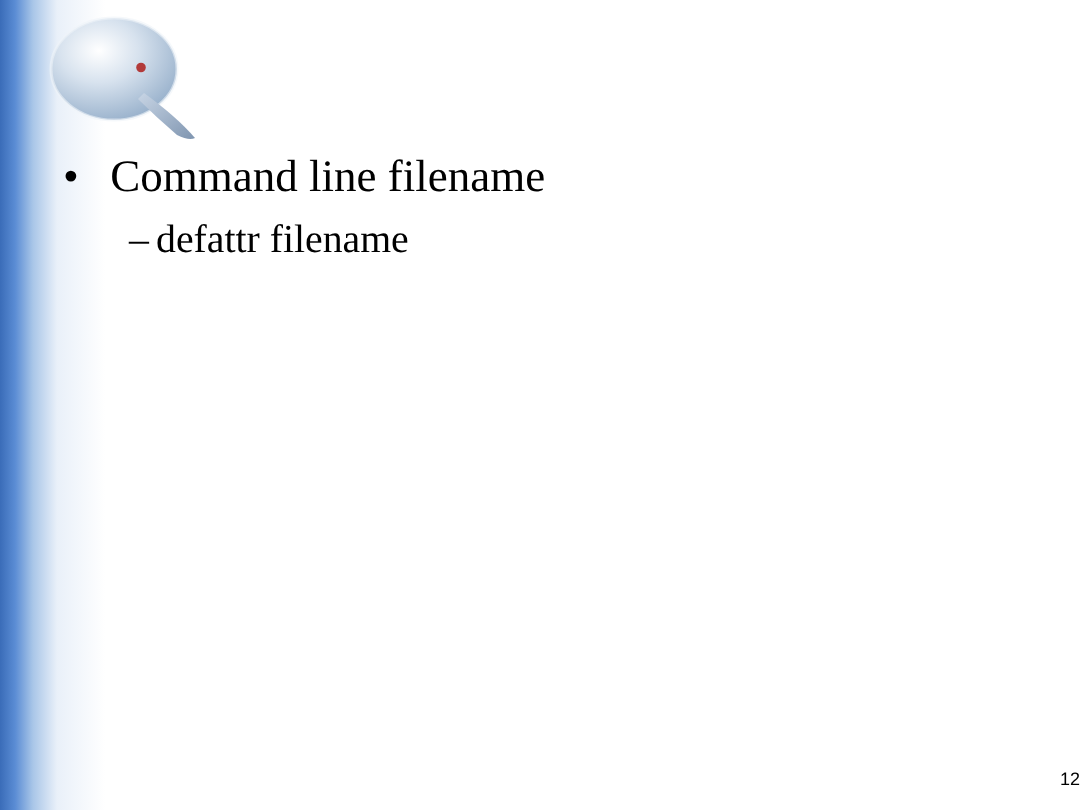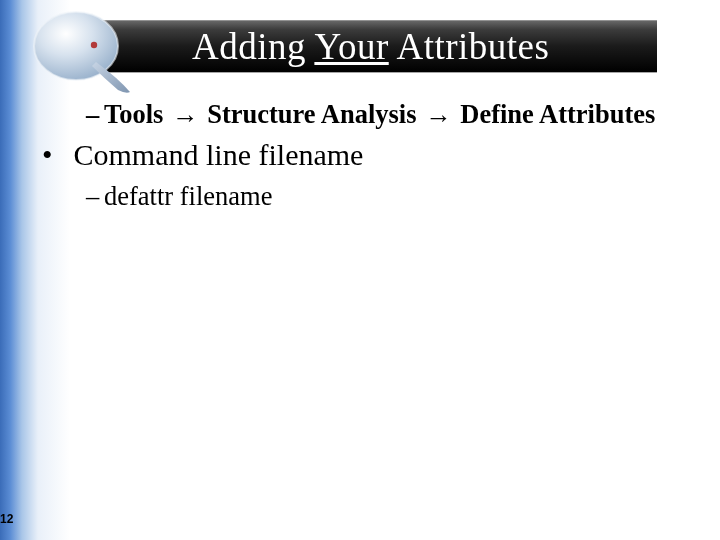--- a/index.html
+++ b/index.html
@@ -85,38 +85,32 @@
     width: 18px;
   }
   .sub.bold { font-weight: bold; }
   .sub .arrow { padding: 0 2px; }
   .ital { }
   .page-num {
     position: absolute;
     left: 0;
     right: 0;
     bottom: 14px;
-    text-align: left;
+    text-align: right;
     font-family: Arial, Helvetica, sans-serif;
     font-size: 12px;
-    font-weight: bold;
+    font-weight: normal;
     color: #000;
   }
 </style>
 </head>
 <body>
 
 <div class="slide">
 
-  <div class="title-bar">
-    <span class="title-text">
-      <span>Adding</span>
-      <span> </span><span class="u1">Your</span><span> </span><span>Attributes</span>
-    </span>
-  </div>
 
   <svg class="q-logo" viewBox="0 0 120 92">
     <defs>
       <radialGradient id="rg" cx="38%" cy="32%" r="70%">
         <stop offset="0%" stop-color="#ffffff"></stop>
         <stop offset="45%" stop-color="#d7e2ee"></stop>
         <stop offset="100%" stop-color="#9bb3cd"></stop>
       </radialGradient>
       <linearGradient id="tail" x1="0" y1="0" x2="1" y2="1">
         <stop offset="0%" stop-color="#c8d5e5"></stop>
@@ -124,27 +118,20 @@
       </linearGradient>
     </defs>
     <ellipse cx="56" cy="44" rx="42" ry="34" fill="url(#rg)"></ellipse>
     <ellipse cx="56" cy="44" rx="42" ry="34" fill="none" stroke="#eef3f9" stroke-width="2" opacity="0.6"></ellipse>
     <path d="M76 60 q22 16 34 30 q-4 2 -12 -2 q-14 -12 -26 -24 z" fill="url(#tail)"></path>
     <circle cx="74" cy="43" r="3.2" fill="#b23a3a"></circle>
   </svg>
 
   <div class="content">
 
-    <div class="sub bold">
-      <span class="dash">–</span><span>Tools</span>
-      <span class="arrow">→</span>
-      <span>Structure Analysis</span>
-      <span class="arrow">→</span>
-      <span>Define Attributes</span>
-    </div>
 
     <div class="bullet-l1">
       <span>Command line filename</span>
     </div>
     <div class="sub">
       <span class="dash">–</span><span>defattr</span>
       <span> </span><span class="ital">filename</span>
     </div>
 
   </div>

